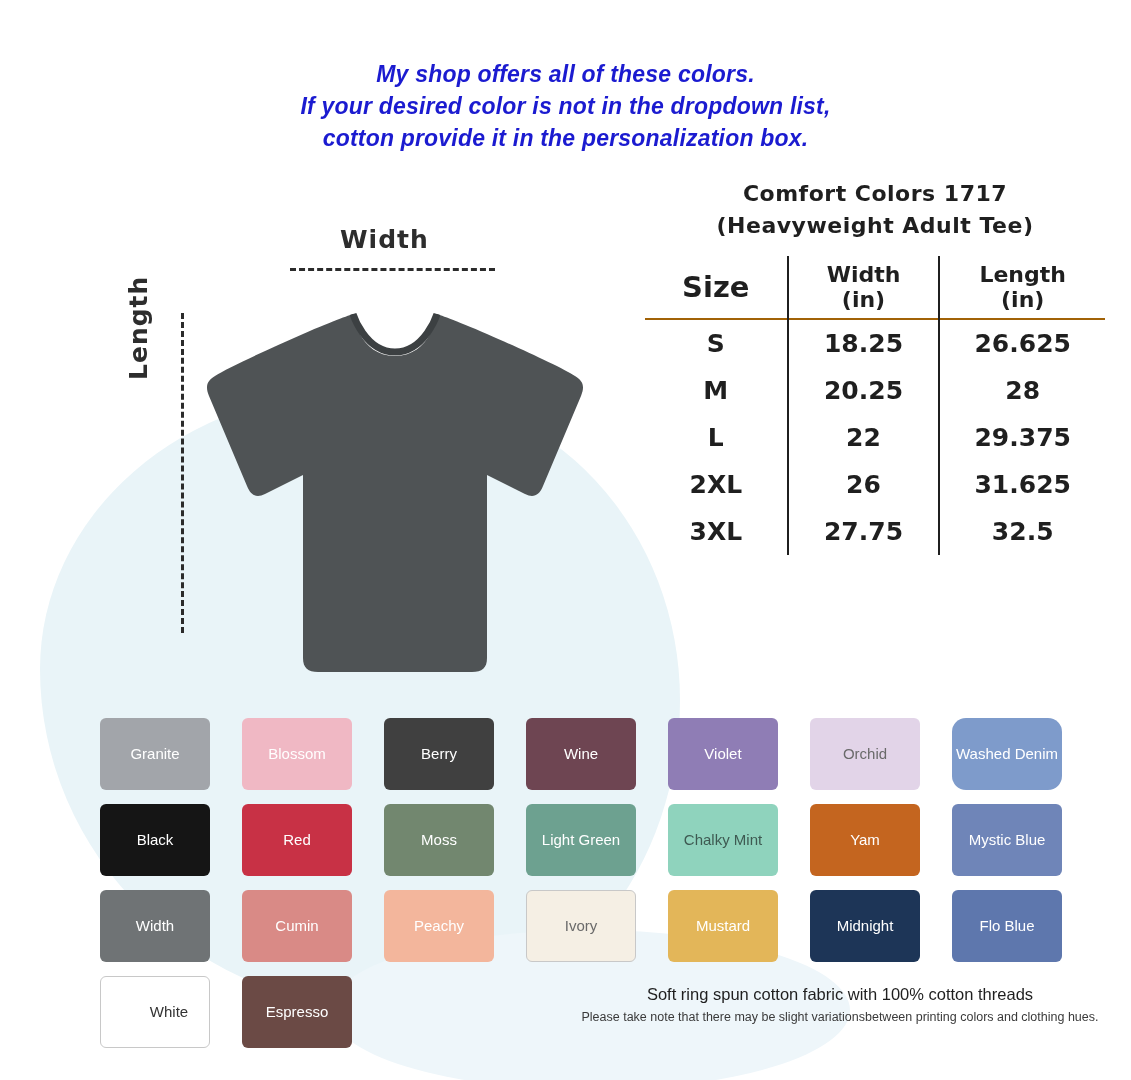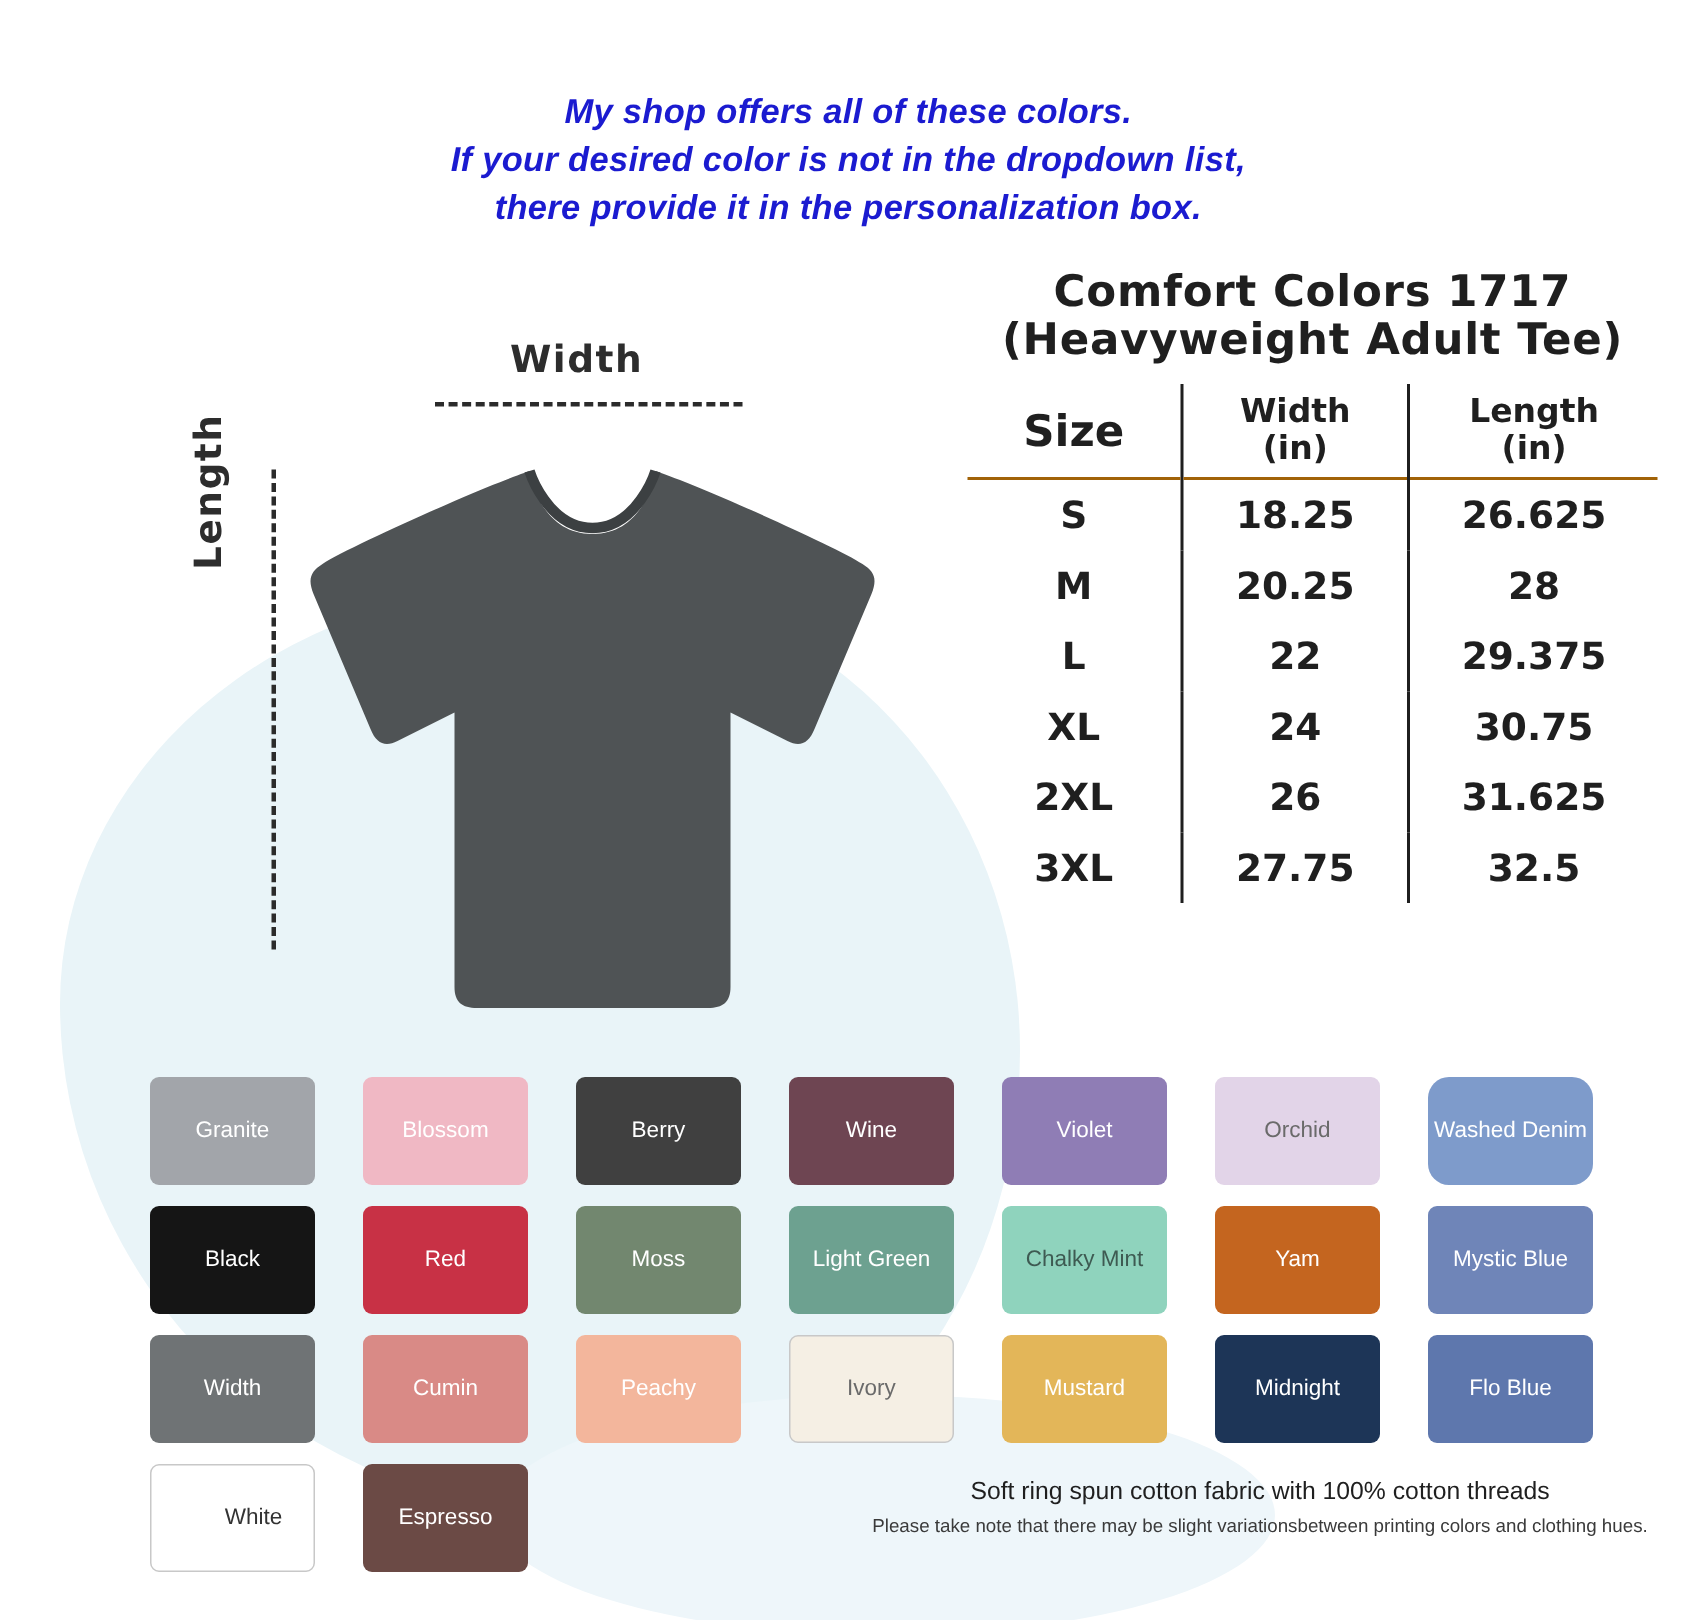--- a/index.html
+++ b/index.html
@@ -66,21 +66,21 @@
   .shirt { position:absolute; left:185px; top:85px; width:420px; height:420px; }
 
   
   .chart {
     position:absolute; left:645px; top:178px; width:460px;
   }
   .chart-title {
     text-align:center;
     font-family:"DejaVu Sans", sans-serif;
     font-weight:bold;
-    font-size:29px;
+    font-size:22px;
     color:#1f1f1f;
     line-height:32px;
     letter-spacing:.5px;
   }
   table.size-table {
     margin-top:14px;
     width:100%;
     border-collapse:collapse;
     font-family:"DejaVu Sans", sans-serif;
     font-weight:bold;
@@ -136,21 +136,21 @@
 <body>
 
 <div class="bg-blob-1"></div>
 <div class="bg-blob-2"></div>
 
 <div class="content">
 
   <div class="note">
     <div>My shop offers all of these colors.</div>
     <div>If your desired color is not in the dropdown list,</div>
-    <div>there provide it in the personalization box.</div>
+    <div>cotton provide it in the personalization box.</div>
   </div>
 
   <div class="diagram">
     <div class="width-label">Width</div>
     <div class="width-dash"></div>
     <div class="length-label">Length</div>
     <div class="length-dash"></div>
 
     <svg class="shirt" viewBox="0 0 420 420">
       <path d="M168 34
@@ -206,25 +206,20 @@
             <td>M</td>
             <td>20.25</td>
             <td>28</td>
           </tr>
           <tr>
             <td>L</td>
             <td>22</td>
             <td>29.375</td>
           </tr>
           <tr>
-            <td>XL</td>
-            <td>24</td>
-            <td>30.75</td>
-          </tr>
-          <tr>
             <td>2XL</td>
             <td>26</td>
             <td>31.625</td>
           </tr>
           <tr>
             <td>3XL</td>
             <td>27.75</td>
             <td>32.5</td>
           </tr>
         </tbody>

